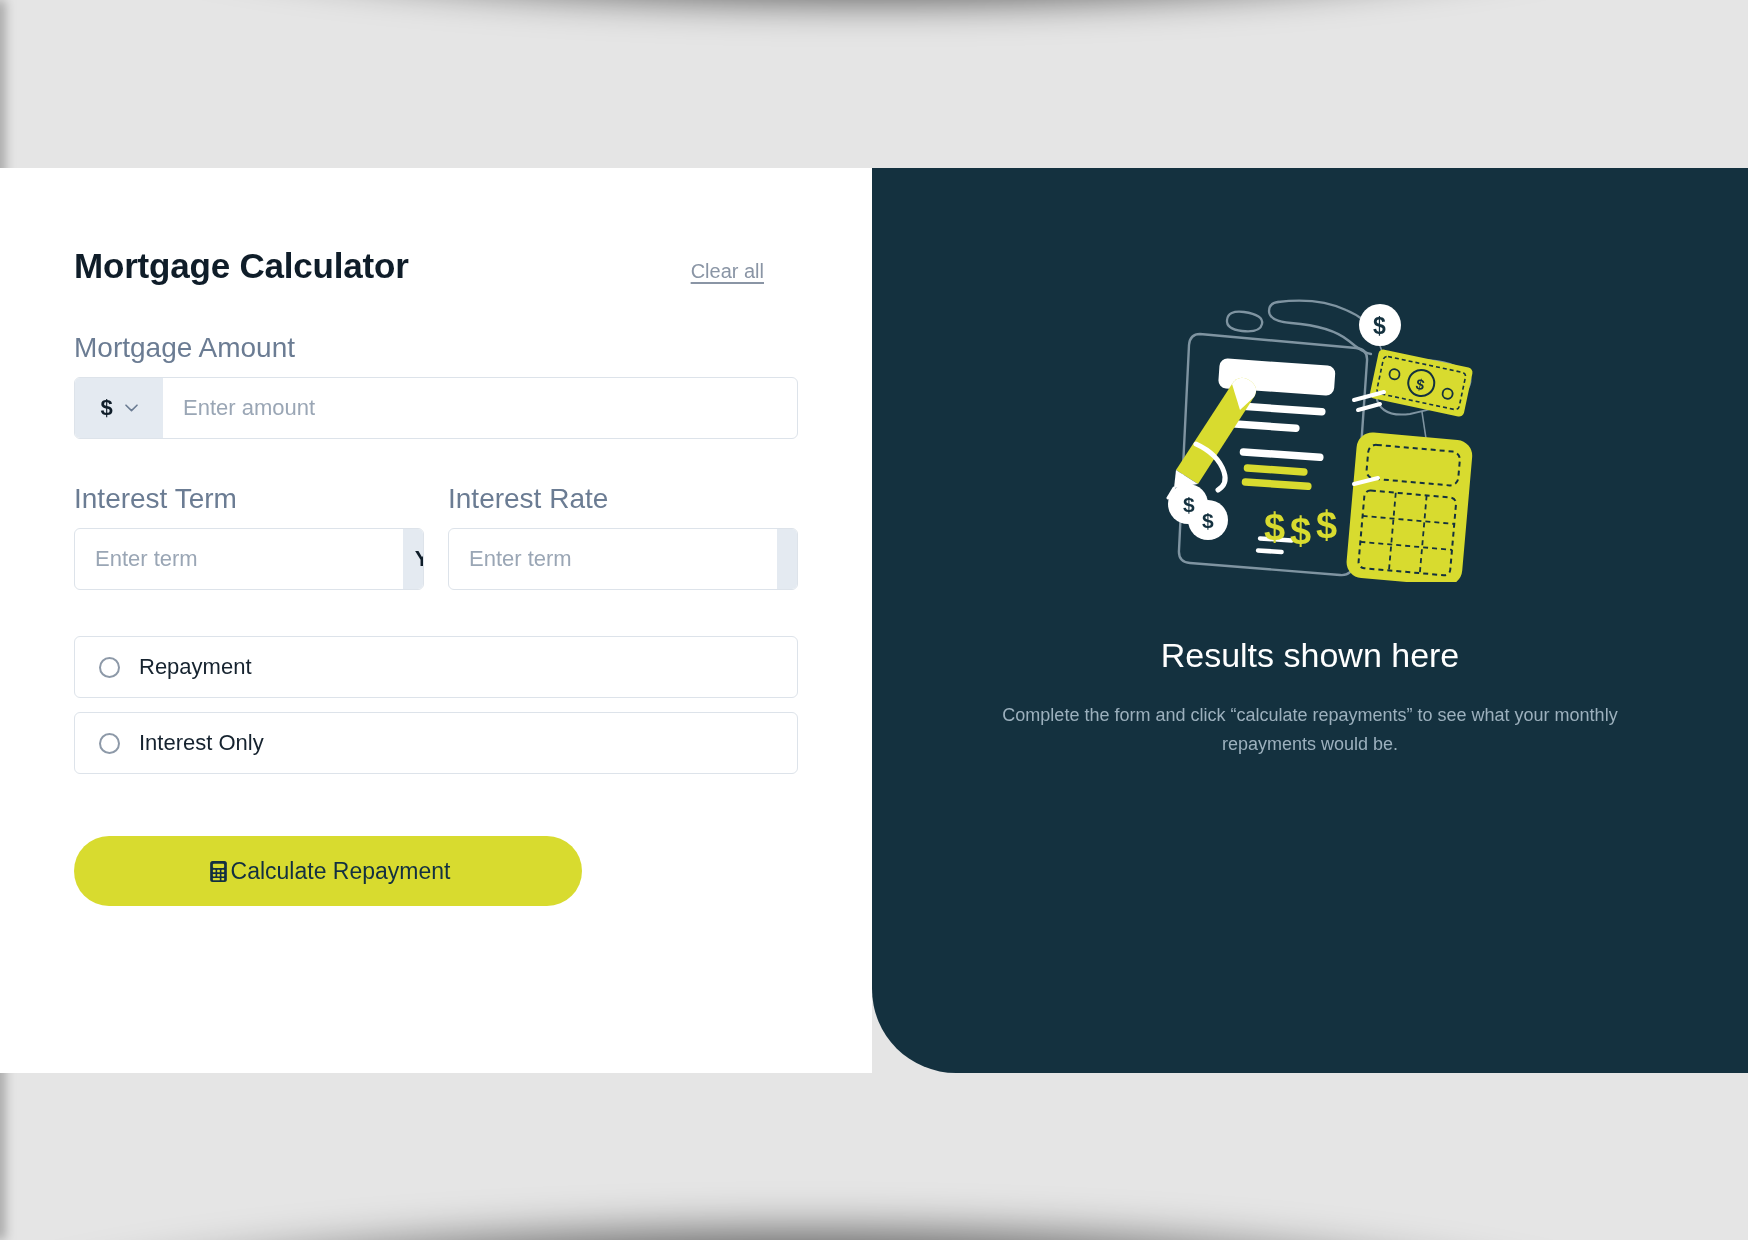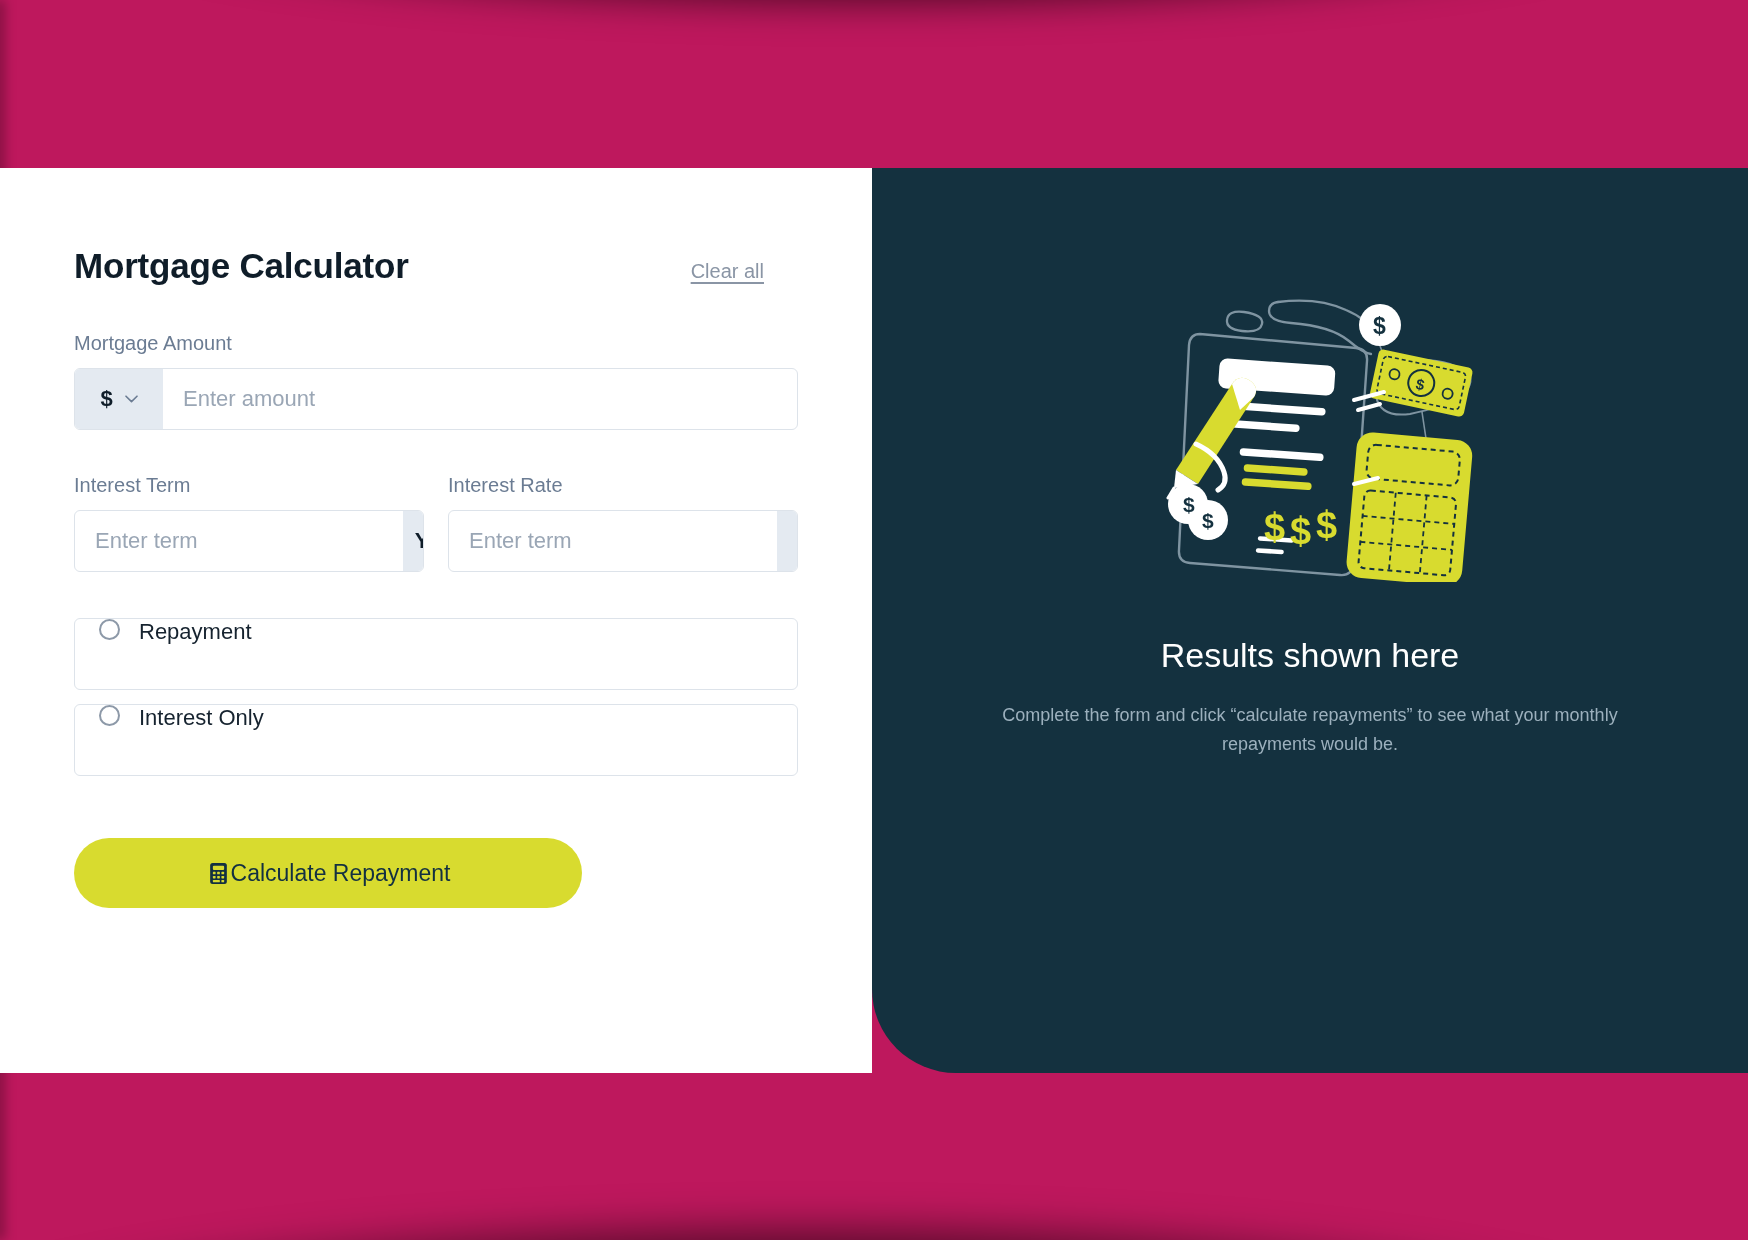--- a/index.html
+++ b/index.html
@@ -10,21 +10,21 @@
     overflow: hidden;
     font-family: "Liberation Sans", sans-serif;
     background: #ffffff;
   }
 
   
   #page {
     position: relative;
     width: 1748px;
     height: 1240px;
-    background: #be185d;
+    background: #e5e5e5;
     overflow: hidden;
   }
 
   
   .vignette-top {
     position: absolute;
     left: 0; top: -70px;
     width: 1748px; height: 120px;
     background: radial-gradient(ellipse 58% 100% at 50% 0%, rgba(0,0,0,0.92) 0%, rgba(0,0,0,0.55) 45%, rgba(0,0,0,0) 78%);
     filter: blur(14px);
@@ -79,21 +79,21 @@
   }
   .clear-all {
     font-size: 20px;
     color: #8a95a5;
     text-decoration: underline;
     text-underline-offset: 4px;
     cursor: pointer;
   }
 
   .field-label {
-    font-size: 20px;
+    font-size: 28px;
     color: #6b7c93;
     margin-bottom: 13px;
   }
 
   
   .input-shell {
     display: flex;
     align-items: stretch;
     height: 62px;
     border: 1px solid #dde3ea;
@@ -140,24 +140,24 @@
     display: flex;
     gap: 24px;
     width: 724px;
     margin-bottom: 46px;
   }
   .two-col > div { width: 350px; }
 
   
   .radio-row {
     display: flex;
-    align-items: flex-start;
+    align-items: center;
     gap: 19px;
     width: 724px;
-    height: 72px;
+    height: 62px;
     border: 1px solid #dde3ea;
     border-radius: 6px;
     padding: 0 24px;
     margin-top: 14px;
     cursor: pointer;
     background: #ffffff;
   }
   .radio-dot {
     width: 21px; height: 21px;
     border: 2px solid #8d99a8;

